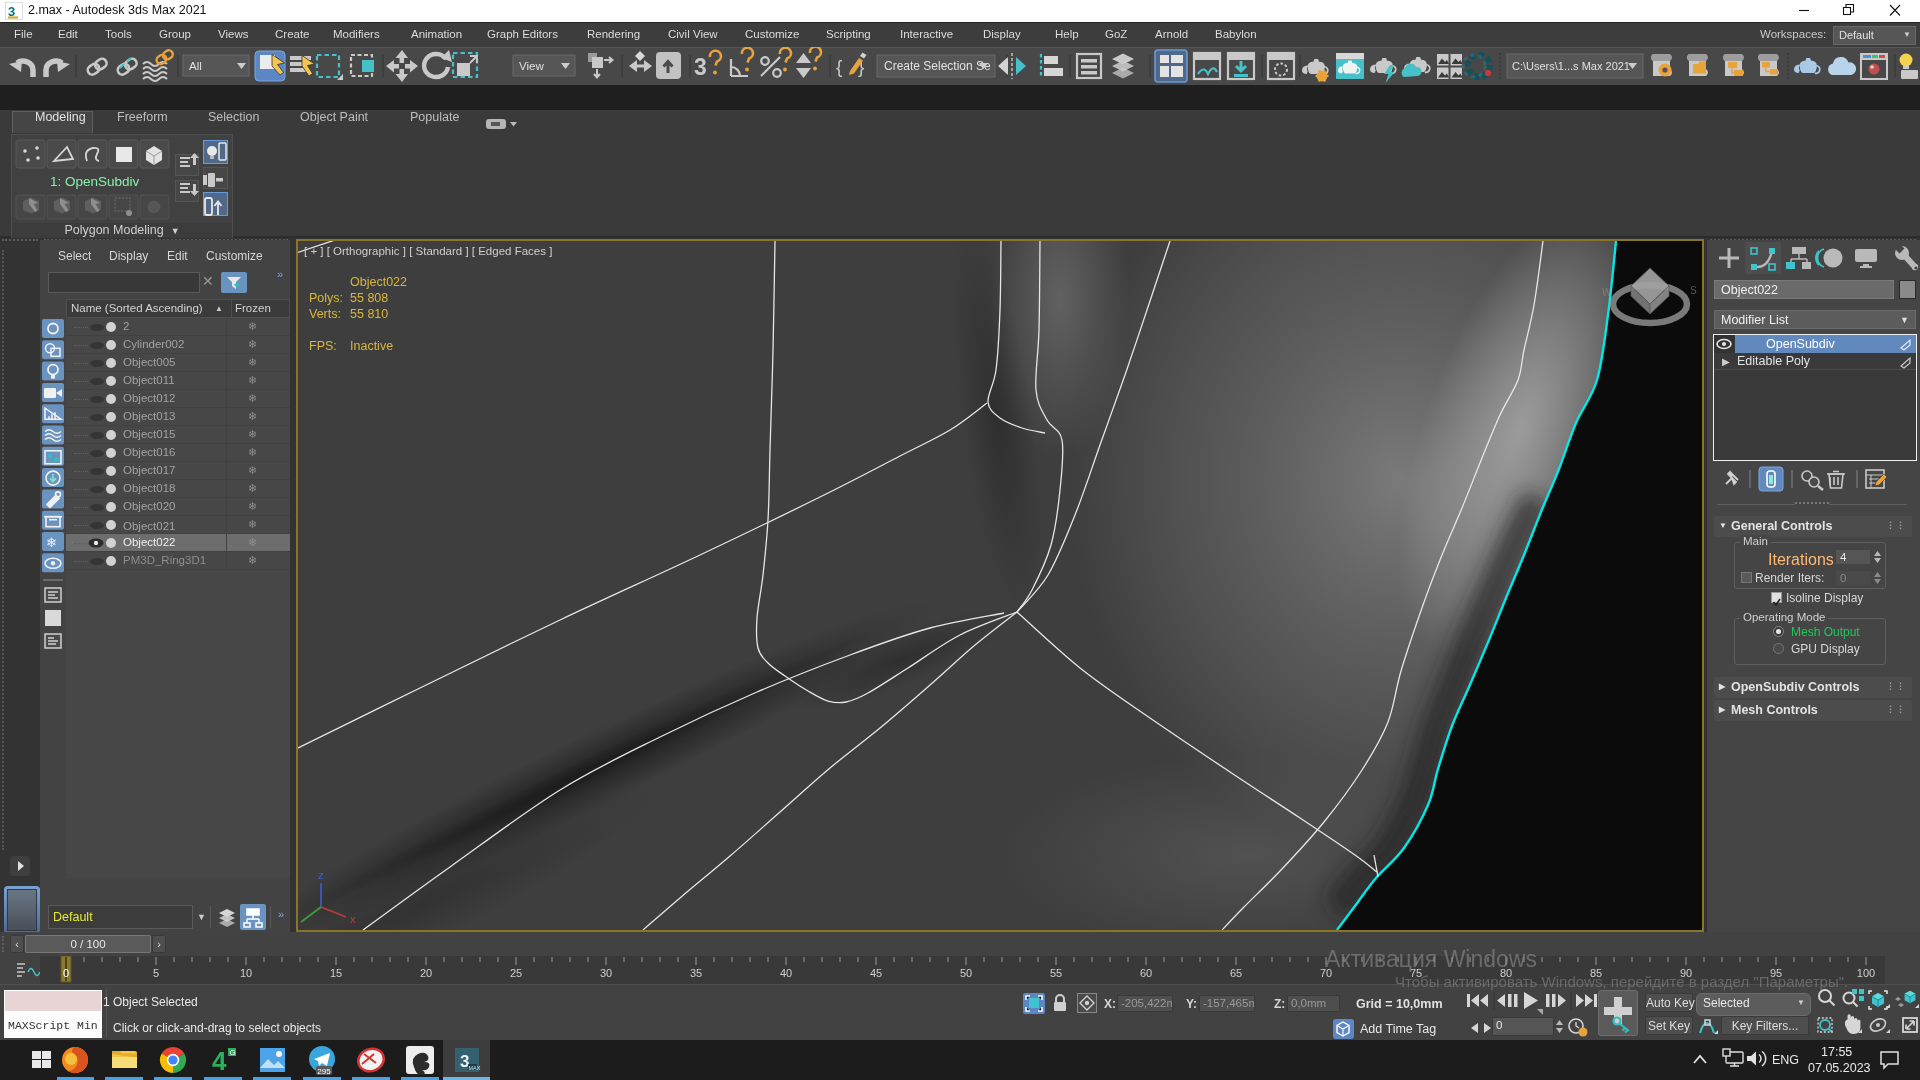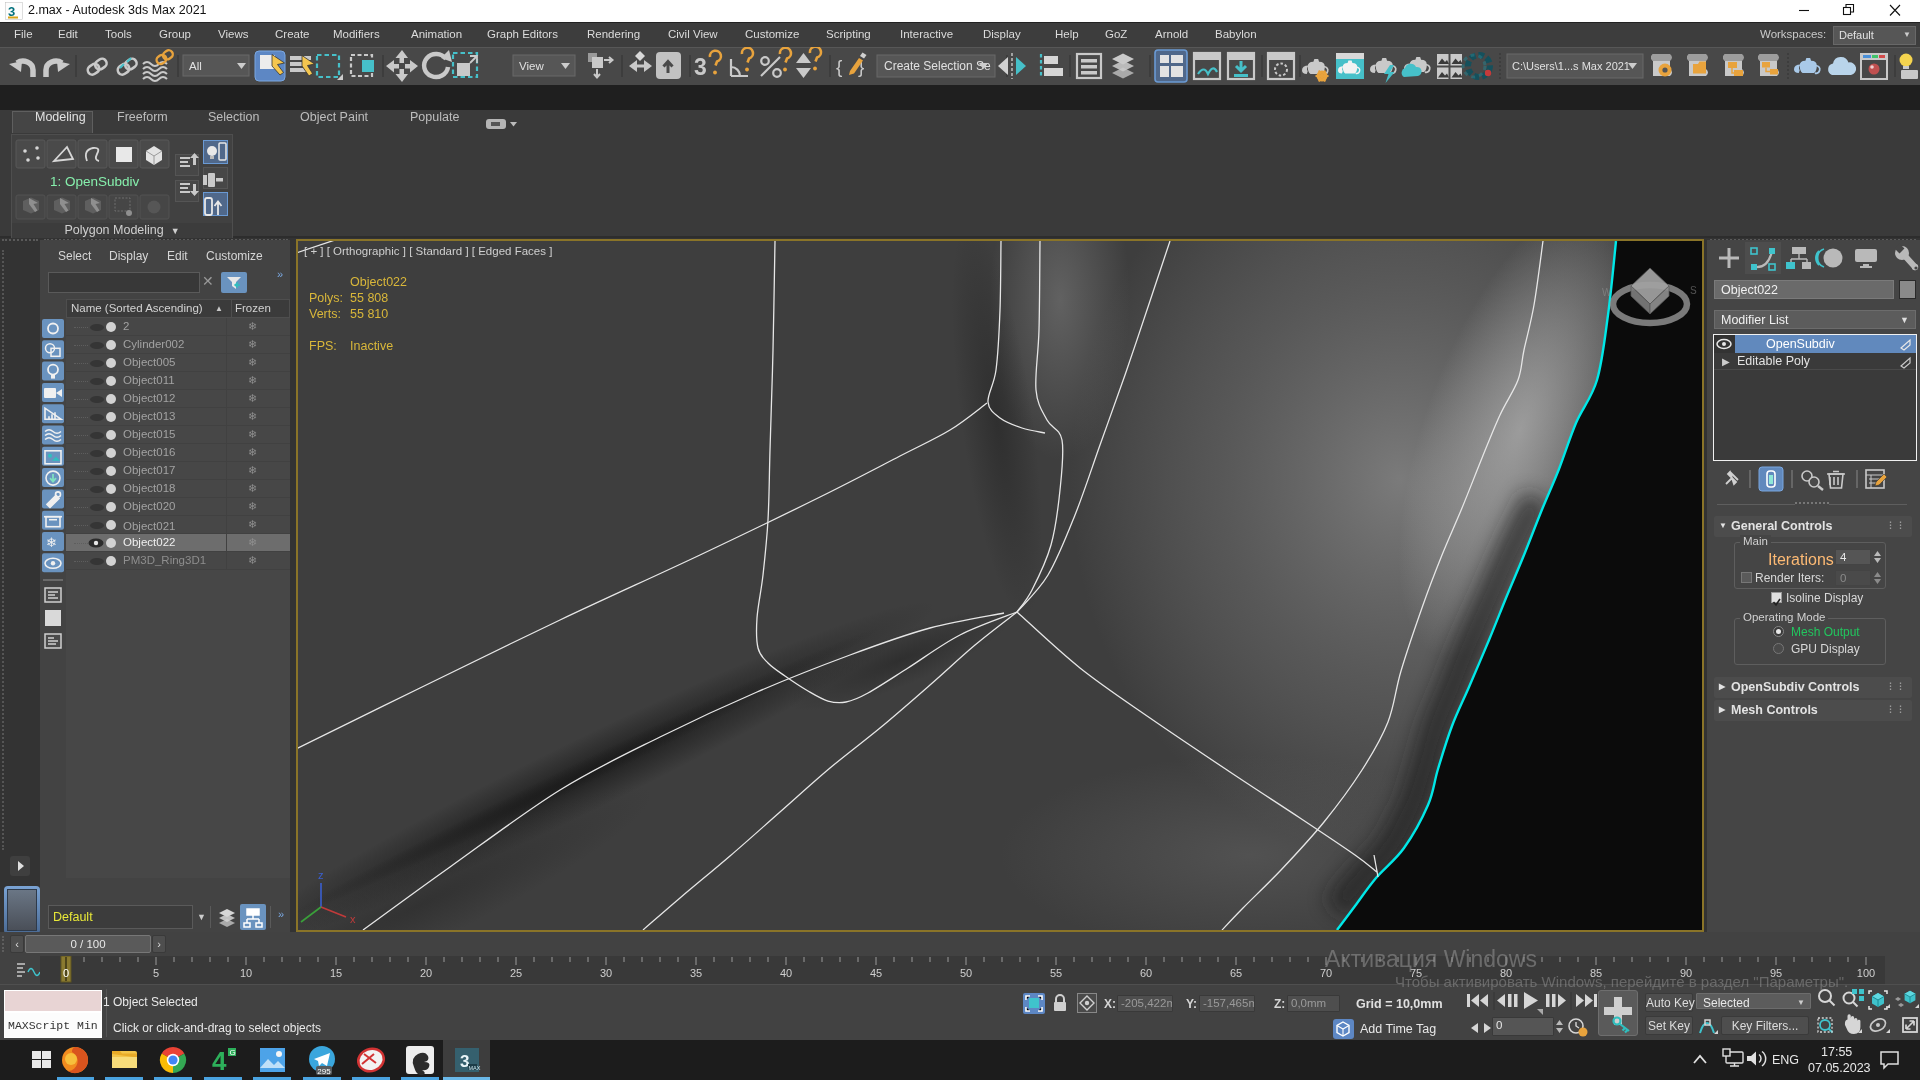--- a/index.html
+++ b/index.html
@@ -1071,21 +1071,21 @@
       </svg>
 <div class="abs" style="left:1598px;top:5px;width:40px;height:46px;background:#5a5a5a;border:1px solid #6e6e6e;border-radius:3px"><svg width="38" height="44">
           <path d="M15,6 l8,0 0,10 10,0 0,8 -10,0 0,10 -8,0 0,-10 -10,0 0,-8 10,0z" fill="#cfcfcf"></path>
           <g stroke="#2fbfbf" stroke-width="2.2" fill="none">
             <circle cx="18" cy="30" r="3.5"></circle>
             <path d="M21,33 l9,7 m-4,-3 l-2.5,2.5 m5,-0.5 l-2.5,2.5"></path>
           </g>
         </svg></div>
 <div class="tbtn" style="left:1645px;top:8px;width:48px;height:19px;padding-top:2px;font-size:12px">Auto Key</div>
 <div class="tbtn" style="left:1645px;top:31px;width:48px;height:19px;padding-top:2px;font-size:12px">Set Key</div>
-<div class="abs" style="left:1696px;top:8px;width:115px;height:16px;background:#5c5c5c;border:1px solid #6c6c6c;border-radius:1px">
+<div class="abs" style="left:1696px;top:8px;width:115px;height:23px;background:#5c5c5c;border:1px solid #6c6c6c;border-radius:6px">
         <div class="txt" style="left:6px;top:2px;font-size:12px;color:#e8e8e8">Selected</div>
         <div class="txt" style="right:5px;top:4px;font-size:8px;color:#ccc">▼</div>
       </div>
 <svg class="abs" style="left:1697px;top:31px" width="22" height="20">
         <g stroke="#3fc3cc" stroke-width="2" fill="none">
           <path d="M3,17 q3,-10 7,-10 q4,0 7,10"></path>
         </g>
         <rect x="8" y="4" width="5" height="5" fill="none" stroke="#d6d6d6" stroke-width="1.5"></rect>
         <path d="M17,18 l4,0 0,-4z" fill="#d6d6d6"></path>
       </svg>

